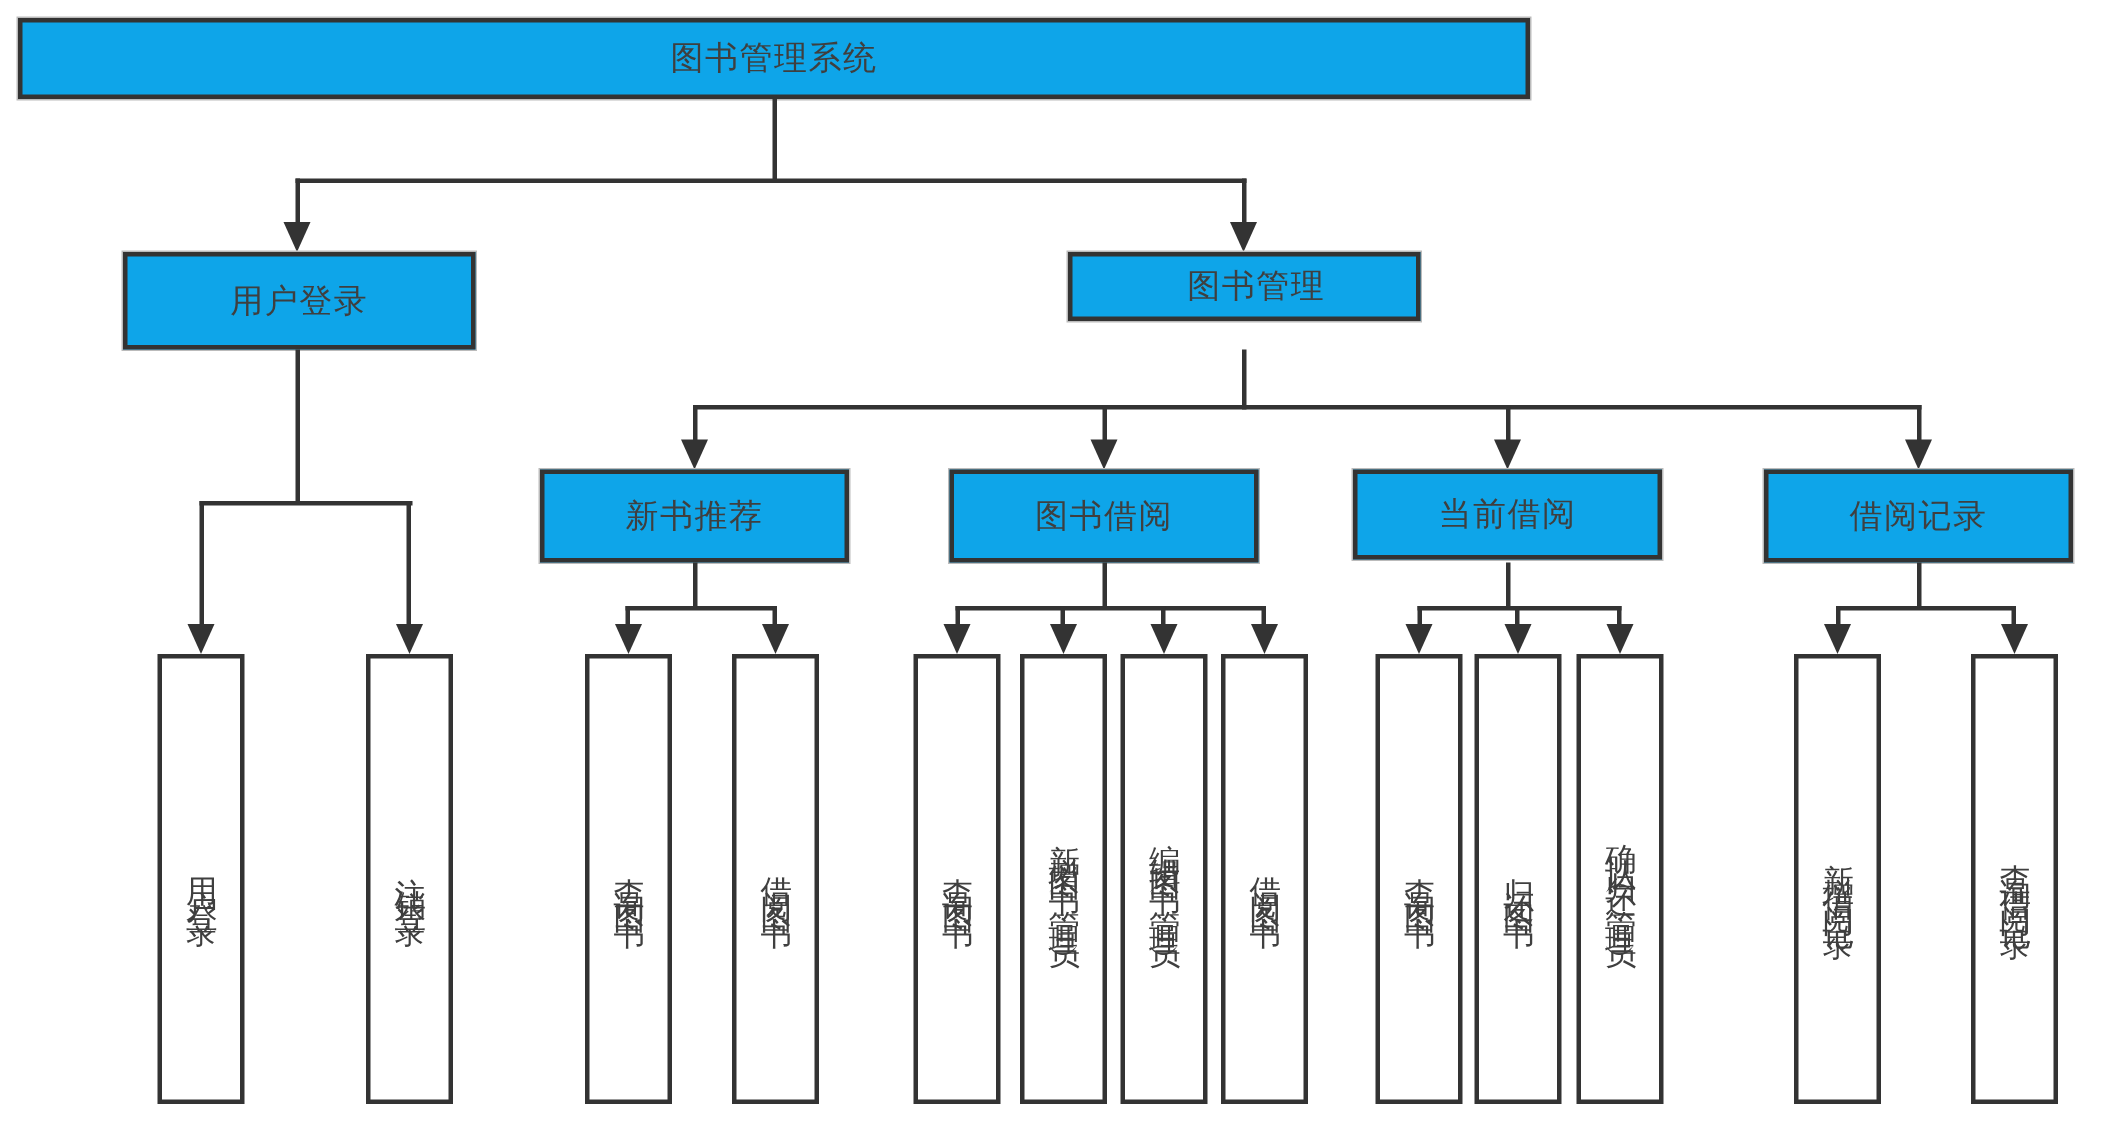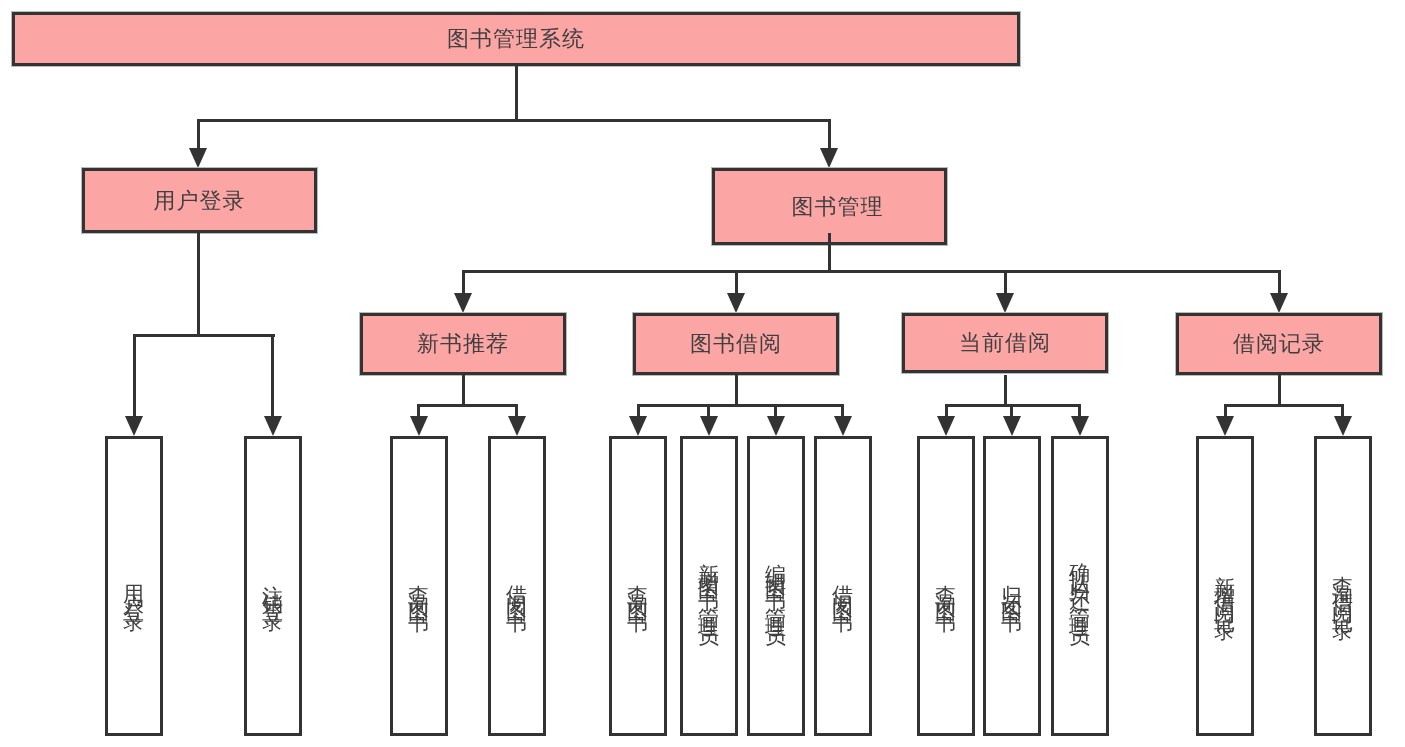--- a/index.html
+++ b/index.html
@@ -8,21 +8,21 @@
     width: 1405px;
     height: 747px;
     background: #ffffff;
     overflow: hidden;
     font-family: "Liberation Sans", "DejaVu Sans", sans-serif;
   }
   .node {
     position: absolute;
     box-sizing: border-box;
     border: 3px solid #333333;
-    background: #fca5a5;
+    background: #0ea5e9;
     display: flex;
     align-items: center;
     justify-content: center;
     color: #3f3f3f;
     font-size: 22px;
     letter-spacing: 1px;
     box-shadow: 0 0 0 1px #bbbbbb;
   }
   .vbox {
     position: absolute;
@@ -73,21 +73,21 @@
   <div class="vline" style="left:515px; top:66px; height:54px;"></div>
   <div class="hline" style="left:197px; top:119px; width:634px;"></div>
   <div class="vline" style="left:197px; top:119px; height:32px;"></div>
   <div class="arrowhead" style="left:189px; top:148px;"></div>
   <div class="vline" style="left:828px; top:119px; height:32px;"></div>
   <div class="arrowhead" style="left:820px; top:148px;"></div>
 
   <div class="node" style="left:82px; top:168px; width:235px; height:65px;">
     <span>用户登录</span>
   </div>
-  <div class="node" style="left:712px; top:168px; width:235px; height:77px;padding-left:16px;">
+  <div class="node" style="left:712px; top:168px; width:235px; height:46px;padding-left:16px;">
     <span>图书管理</span>
   </div>
 
   <div class="vline" style="left:197px; top:233px; height:103px;"></div>
   <div class="hline" style="left:133px; top:334px; width:142px;"></div>
   <div class="vline" style="left:133px; top:334px; height:82px;"></div>
   <div class="arrowhead" style="left:125px; top:416px;"></div>
   <div class="vline" style="left:271px; top:334px; height:82px;"></div>
   <div class="arrowhead" style="left:264px; top:416px;"></div>
 

